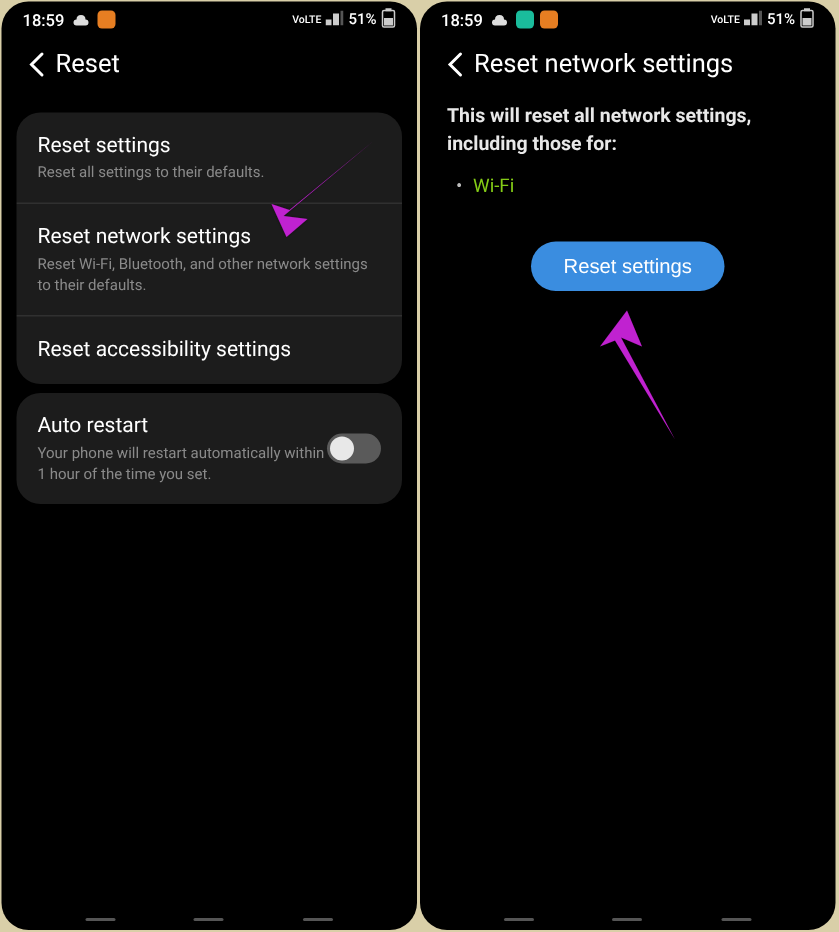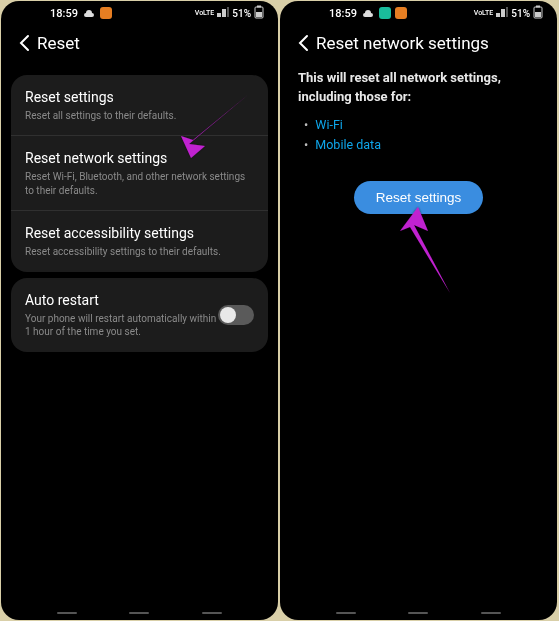--- a/index.html
+++ b/index.html
@@ -22,21 +22,20 @@
     color: #fff;
   }
   .status-bar {
     display: flex;
     justify-content: space-between;
     align-items: center;
     padding: 4px 14px 2px 14px;
     font-size: 11px;
     font-weight: 500;
     height: 22px;
-    margin-left: 35px;
   }
   .status-left { display: flex; align-items: center; gap: 4px; }
   .status-right { display: flex; align-items: center; gap: 3px; font-size: 10px; }
   .status-icon { display: inline-flex; }
   .orange-sq { width: 12px; height: 12px; background: #e67e22; border-radius: 3px; }
   .teal-sq { width: 12px; height: 12px; background: #1abc9c; border-radius: 3px; }
   .header {
     display: flex;
     align-items: center;
     gap: 2px;
@@ -67,21 +66,21 @@
     content: ""; position: absolute; width: 16px; height: 16px;
     border-radius: 50%; background: #e8e8e8; top: 2px; left: 2px;
   }
   .content-p2 {
     padding: 0 18px;
     font-size: 13px;
     line-height: 1.45;
   }
   .intro { color: #e8e8e8; margin-bottom: 8px; font-weight: bold; }
   .bullet-list { list-style: none; margin: 6px 0 0 6px; }
-  .bullet-list li { color: #0ea5e9; font-size: 12.5px; line-height: 1.6; }
+  .bullet-list li { color: #84cc16; font-size: 12.5px; line-height: 1.6; }
   .bullet-list li::before { content: "• "; color: #bdbdbd; margin-right: 4px; }
   .btn-row { text-align: center; margin-top: 26px; }
   .reset-btn {
     display: inline-block;
     background: #3a8de0;
     color: #fff;
     font-size: 13.5px;
     font-weight: 500;
     padding: 9px 22px;
     border-radius: 20px;
@@ -153,21 +152,20 @@
     <div class="row">
       <div class="row-title">Reset settings</div>
       <div class="row-sub">Reset all settings to their defaults.</div>
     </div>
     <div class="row">
       <div class="row-title">Reset network settings</div>
       <div class="row-sub">Reset Wi-Fi, Bluetooth, and other network settings to their defaults.</div>
     </div>
     <div class="row">
       <div class="row-title">Reset accessibility settings</div>
-      <div class="row-sub">Reset accessibility settings to their defaults.</div>
     </div>
   </div>
 
 
   <div class="card-group">
     <div class="row row-flex">
       <div class="row-text">
         <div class="row-title">Auto restart</div>
         <div class="row-sub">Your phone will restart automatically within 1 hour of the time you set.</div>
       </div>
@@ -231,21 +229,20 @@
           <path d="M13 3 L6 10 L13 17" stroke="#fff" stroke-width="2" fill="none" stroke-linecap="round"></path>
         </svg>
     </span>
     <span class="title">Reset network settings</span>
   </div>
 
   <div class="content-p2">
     <p class="intro">This will reset all network settings, including those for:</p>
     <ul class="bullet-list">
       <li>Wi-Fi</li>
-      <li>Mobile data</li>
     </ul>
     <div class="btn-row">
       <button class="reset-btn">Reset settings</button>
     </div>
   </div>
 
   <div class="arrow-overlay" style="left:110px; top:200px;">
     <svg width="90" height="100" viewBox="0 0 90 100">
       <defs>
           <filter id="sh2">

